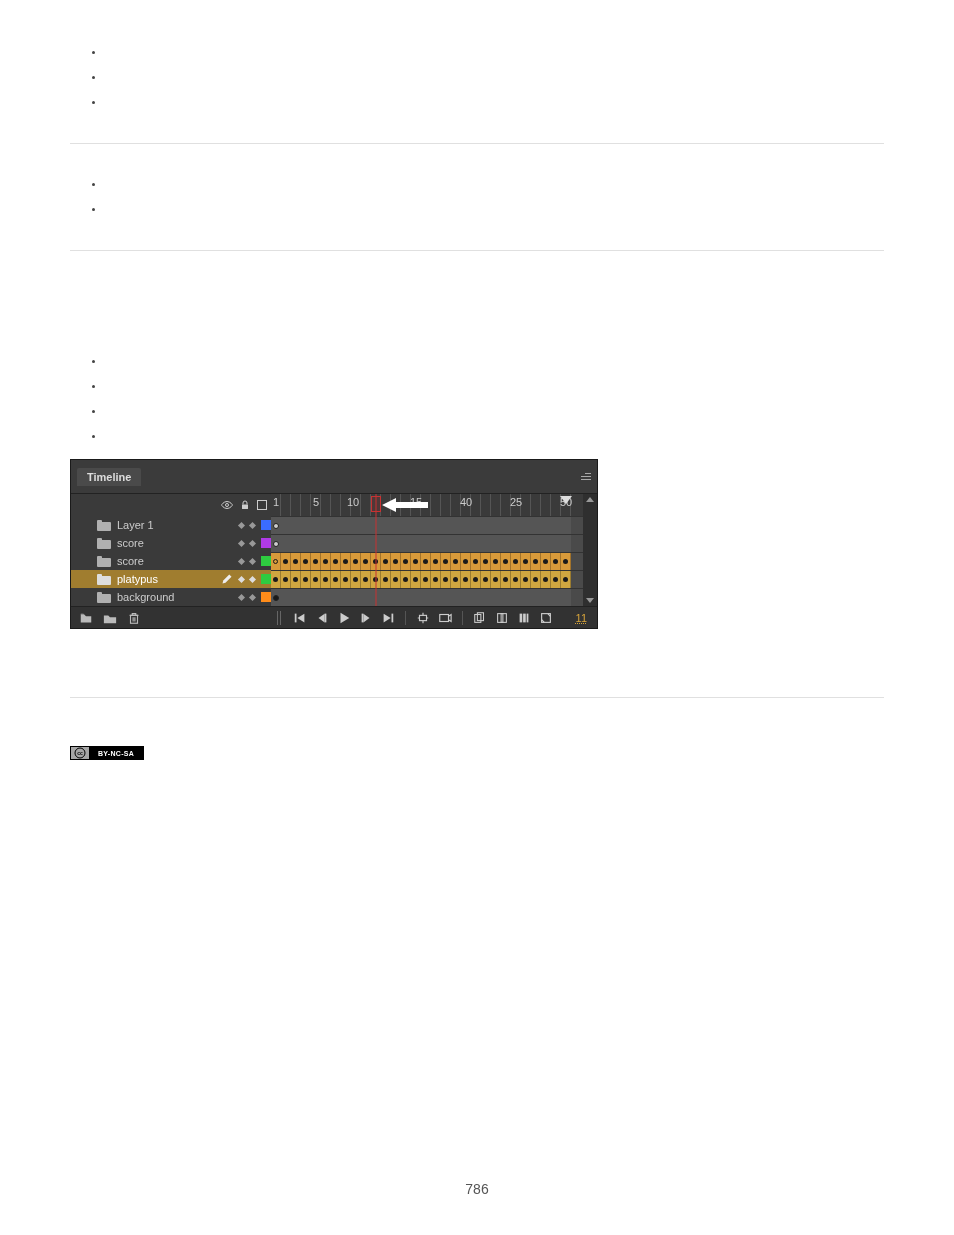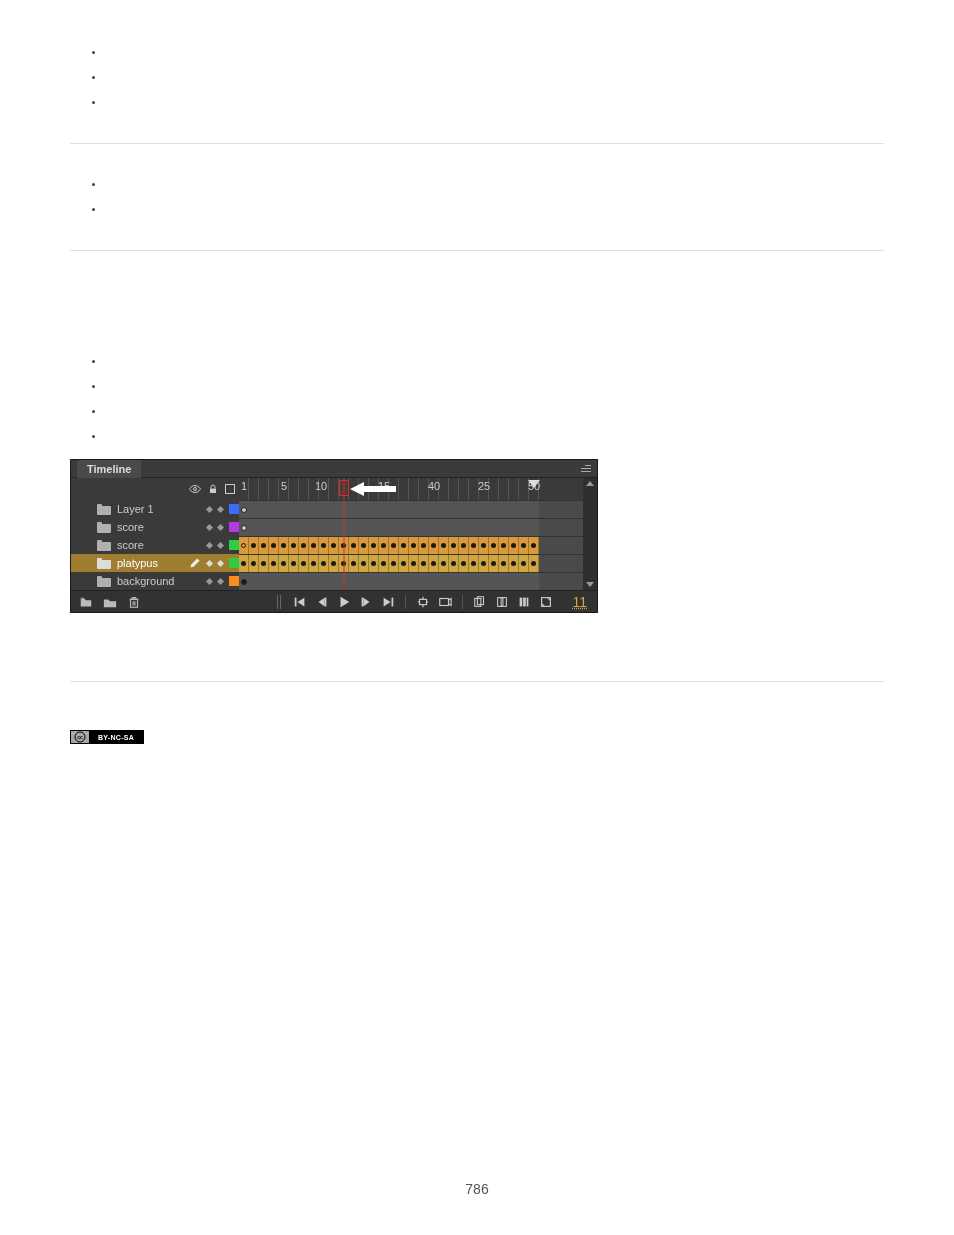--- a/index.html
+++ b/index.html
@@ -73,21 +73,21 @@
     width: 528px;
     background: #323232;
     border: 1px solid #1a1a1a;
     font-family: "Lucida Grande", "Segoe UI", Tahoma, sans-serif;
     font-size: 11px;
     color: #ccc;
     user-select: none;
     margin-top: 10px;
   }
   .tl-header {
-    height: 18px;
+    height: 34px;
     background: #3b3b3b;
     display: flex;
     align-items: center;
     justify-content: space-between;
     padding: 0 6px;
     border-bottom: 1px solid #222;
     gap: 48px;
   }
   .tl-header .tab {
     background: #4a4a4a;
@@ -112,21 +112,21 @@
     background: #aaa;
     width: 10px;
   }
   .tl-header .menu-icon span:first-child { width: 6px; }
 
   .tl-body {
     display: flex;
     background: #3a3a3a;
   }
   .tl-left {
-    width: 168px;
+    width: 200px;
     flex-shrink: 0;
   }
   .tl-right {
     flex: 1;
     position: relative;
     background: #3a3a3a;
     overflow: hidden;
   }
   
   .lh-row {
@@ -354,21 +354,21 @@
     margin: 0 2px;
   }
   .ft-sep-double {
     width:4px; height:14px;
     border-left:1px solid #666;
     border-right:1px solid #666;
     margin: 0 4px 0 0;
   }
   .frame-num {
     color:#d6a43a;
-    font-size:14px;
+    font-size:11px;
     text-decoration: underline dotted;
     margin-left:auto;
     margin-right:10px;
   }
 </style>
 </head>
 <body>
 
 <div class="content">
 

